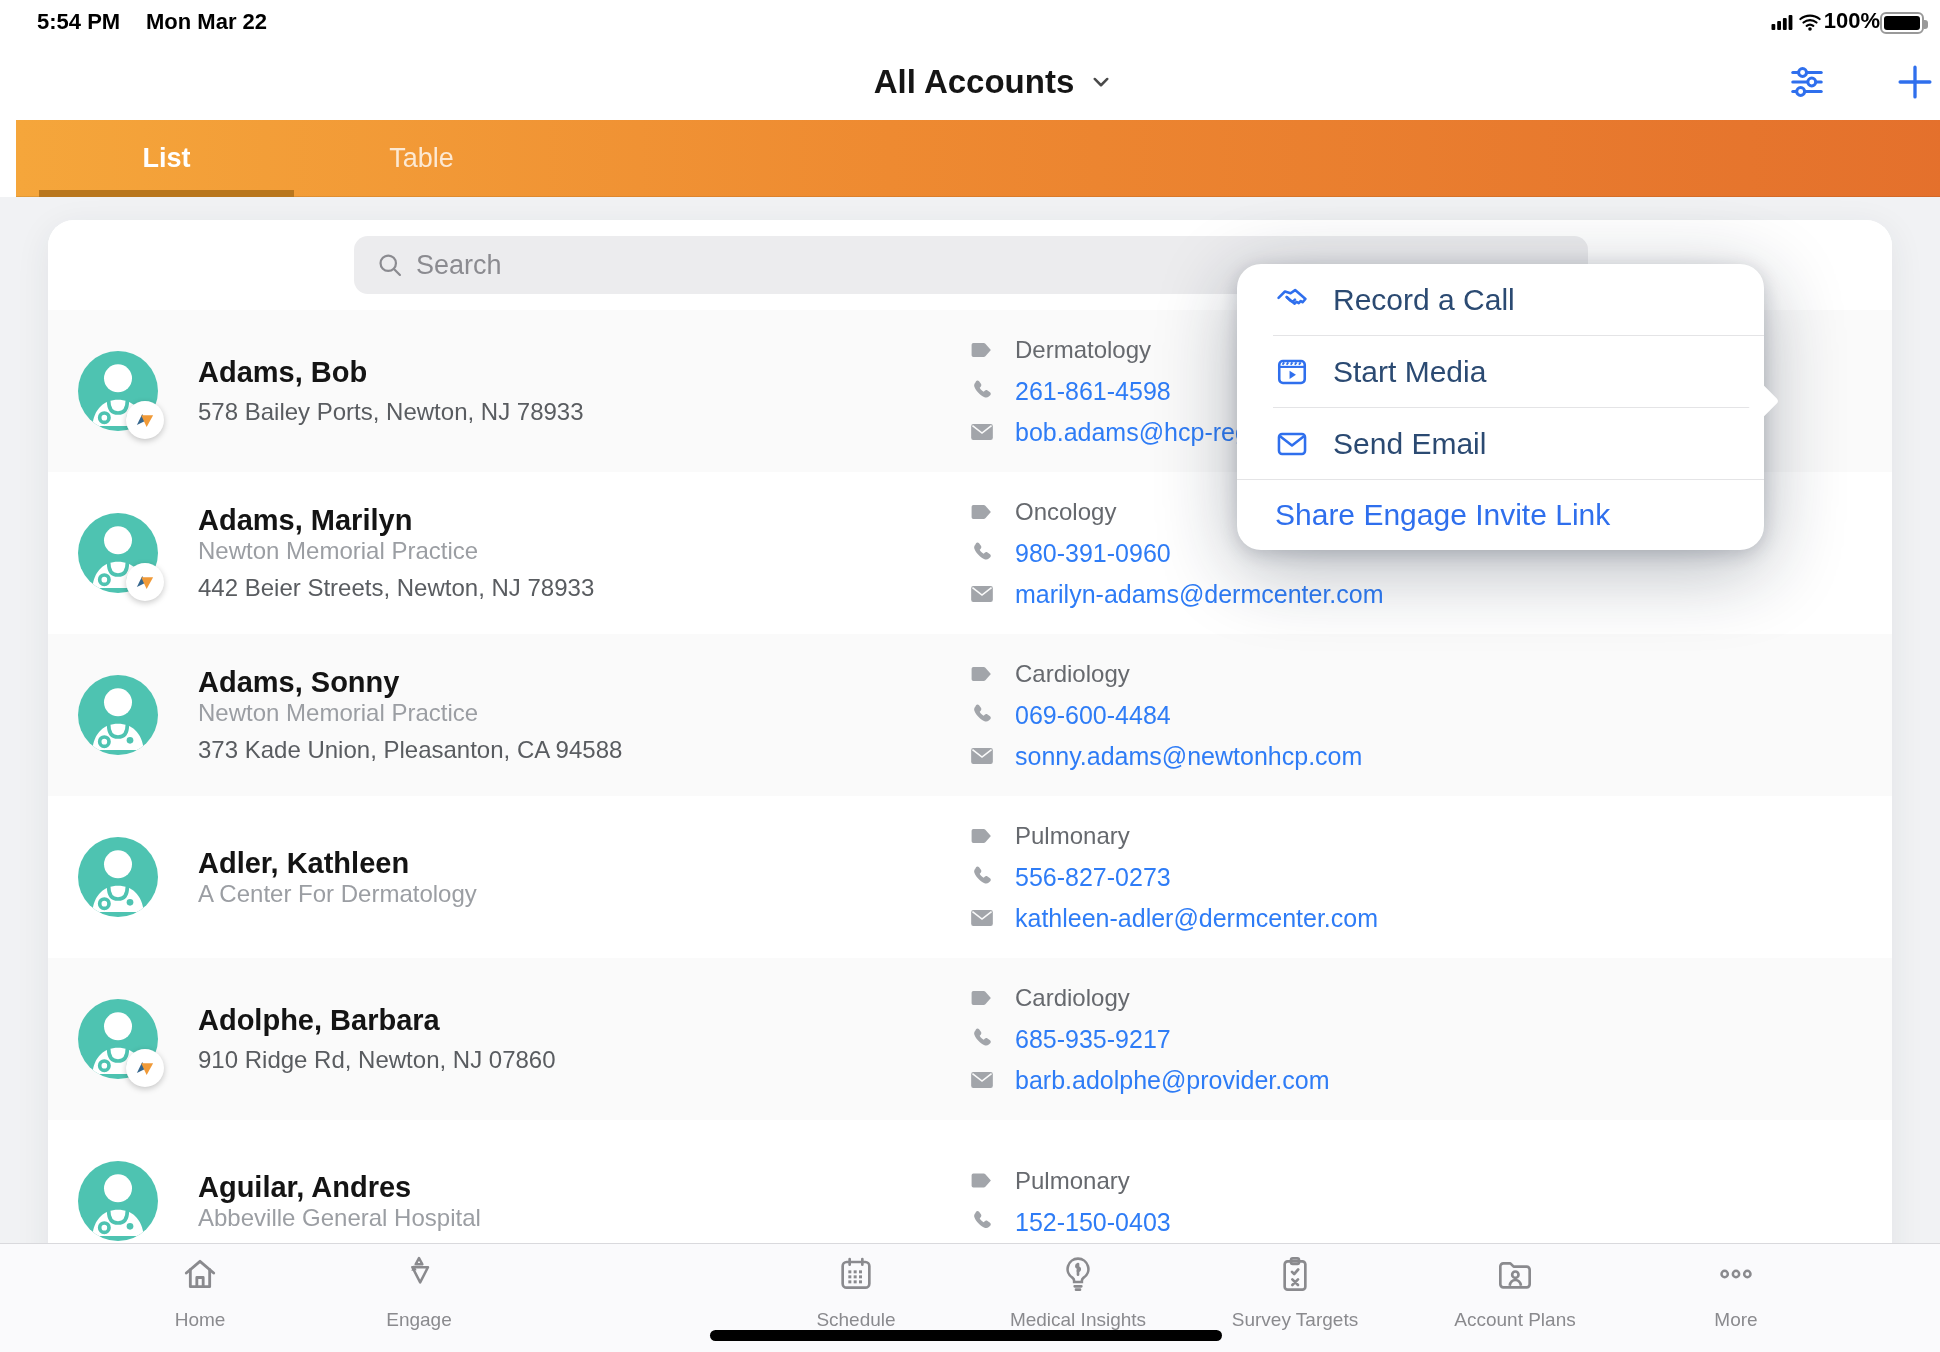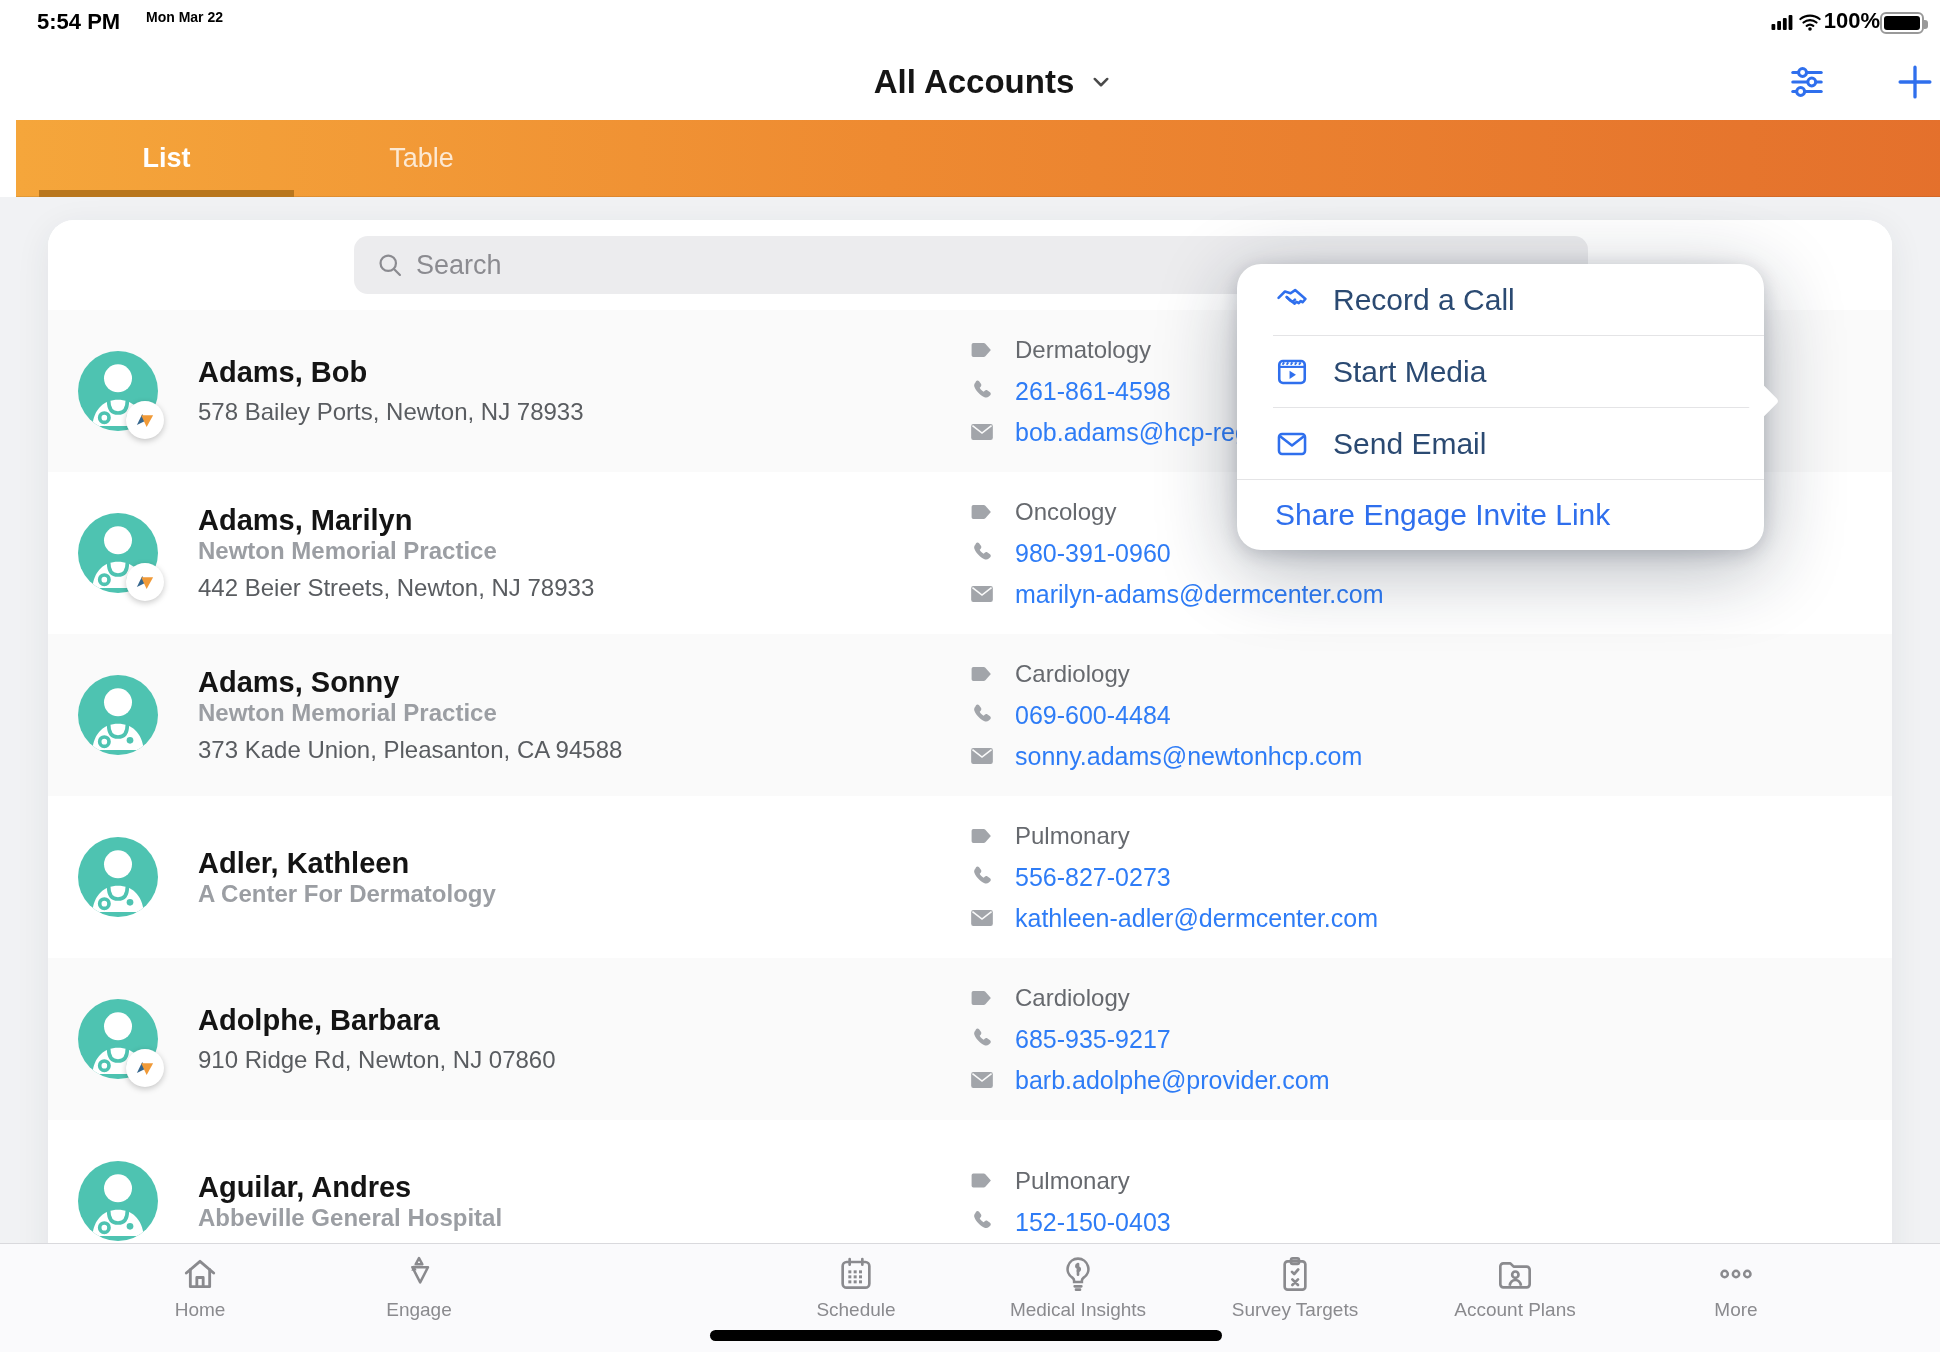--- a/index.html
+++ b/index.html
@@ -7,21 +7,21 @@
   body {
     font-family:"Liberation Sans", sans-serif;
     background:#ffffff; position:relative; overflow:hidden;
     -webkit-font-smoothing:antialiased;
   }
   svg { display:block; }
 
   
   .status-bar { position:absolute; left:0; top:0; width:1940px; height:44px; background:#fff; z-index:30; }
   .sb-time { position:absolute; left:37px; top:9px; font-size:22px; font-weight:700; color:#000; }
-  .sb-date { position:absolute; left:146px; top:9px; font-size:14px; font-weight:600; color:#000; }
+  .sb-date { position:absolute; left:146px; top:9px; font-size:22px; font-weight:600; color:#000; }
   .sb-right { position:absolute; right:16px; top:8px; display:flex; align-items:flex-end; }
   .sb-batt-pct { font-size:22px; font-weight:600; color:#000; }
   .battery { position:relative; width:44px; height:22px; border:2px solid rgba(0,0,0,.4); border-radius:6px; }
   .battery .fill { position:absolute; left:2px; top:2px; bottom:2px; right:2px; background:#000; border-radius:3px; }
   .battery .nub { position:absolute; right:-6px; top:6px; width:4px; height:9px; background:rgba(0,0,0,.4); border-radius:0 3px 3px 0; }
 
   
   .header { position:absolute; left:0; top:44px; width:1940px; height:76px; background:#fff; z-index:30;margin-left:24px; }
   .title-wrap { position:absolute; left:0; right:0; top:0; height:76px; display:flex; align-items:center; justify-content:center; gap:14px; cursor:pointer; }
   .page-title { font-size:33px; font-weight:700; color:#151515; }
@@ -53,21 +53,21 @@
   
   .account-row { position:relative; height:162px; background:#fff; }
   .account-row.shaded { background:#fafafa; }
   .avatar { position:absolute; left:30px; top:41px; width:80px; height:80px; border-radius:50%;
     background:#4ec3b1; overflow:visible; }
   .avatar .ava-ic { position:absolute; left:0; top:0; width:80px; height:80px; border-radius:50%; overflow:hidden; }
   .badge { position:absolute; right:-6px; bottom:-8px; width:38px; height:38px; border-radius:50%;
     background:#fff; box-shadow:0 2px 6px rgba(0,0,0,.22); display:flex; align-items:center; justify-content:center; }
   .who { position:absolute; left:150px; top:50%; transform:translateY(-50%); }
   .acc-name { font-size:29px; font-weight:700; color:#141414; }
-  .acc-practice { font-size:24px; font-weight:700; color:#9b9ea3; }
+  .acc-practice { font-size:24px; font-weight:400; color:#9b9ea3; }
   .acc-address { font-size:24px; color:#595c60; margin-top:9px; }
 
   .contact { position:absolute; left:921px; top:50%; transform:translateY(-50%); display:flex; flex-direction:column; gap:13px; }
   .c-line { display:flex; align-items:center; gap:20px; height:28px; }
   .c-icon { color:#a2a5aa; width:26px; }
   .spec { font-size:24px; color:#66696e; }
   .lnk { font-size:25px; color:#2e7cf6; text-decoration:none; cursor:pointer; white-space:nowrap; }
 
   .row-actions { position:absolute; right:0; top:0; height:100%; }
 
@@ -79,21 +79,21 @@
   .pop-item { position:relative; height:71px; display:flex; align-items:center; gap:24px; padding-left:38px;
     font-size:30px; color:#2b4a72; cursor:pointer; }
   .pop-item svg { color:#2f6fed; flex:none; }
   .pop-div { height:1px; background:#e4e4e6; margin-left:36px; }
   .pop-div.full { margin-left:0; }
   .pop-share { height:70px; display:flex; align-items:center; padding-left:38px; font-size:30px; color:#2f6fed; cursor:pointer; }
 
   
   .bottom-nav { position:absolute; left:0; top:1243px; width:1940px; height:109px;
     background:rgba(250,250,252,.97); border-top:1px solid #d9d9dd; z-index:50; }
-  .nav-item { position:absolute; top:10px; width:200px; display:flex; flex-direction:column; align-items:center; gap:5px;
+  .nav-item { position:absolute; top:10px; width:200px; display:flex; flex-direction:column; align-items:center; gap:15px;
     color:#8a8a8e; cursor:pointer; }
   .nav-item .nav-label { font-size:19px; color:#8a8a8e; white-space:nowrap; }
   .nav-item.active .nav-label { color:#0f0f0f; font-weight:700; }
   .home-indicator { position:absolute; left:710px; top:1330px; width:512px; height:11px; background:#000;
     border-radius:6px; z-index:55; cursor:grab; }
 </style>
 </head>
 <body>
 
 <div class="status-bar">

